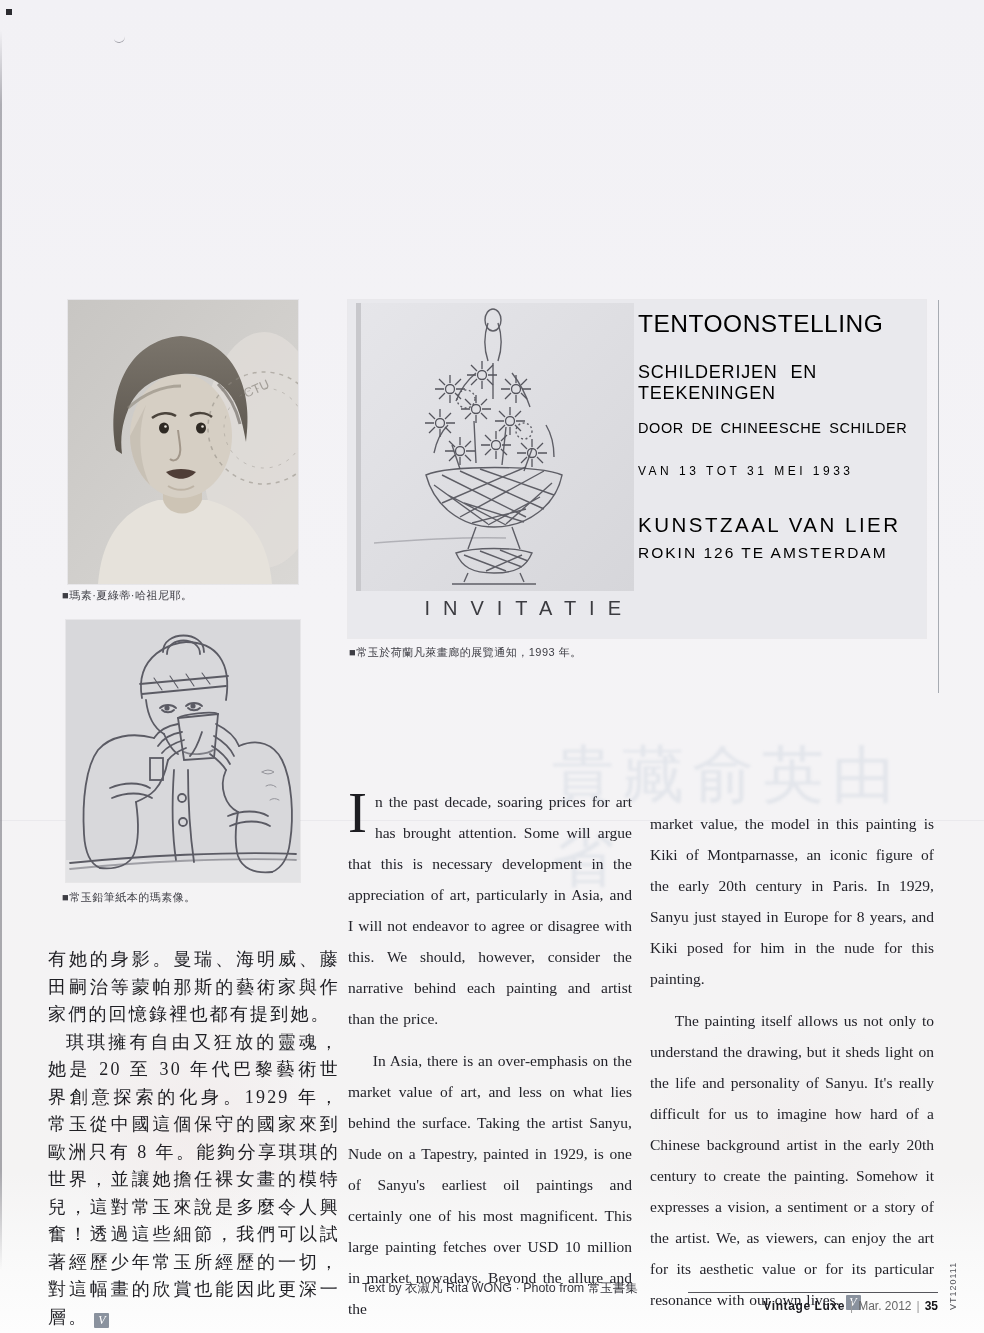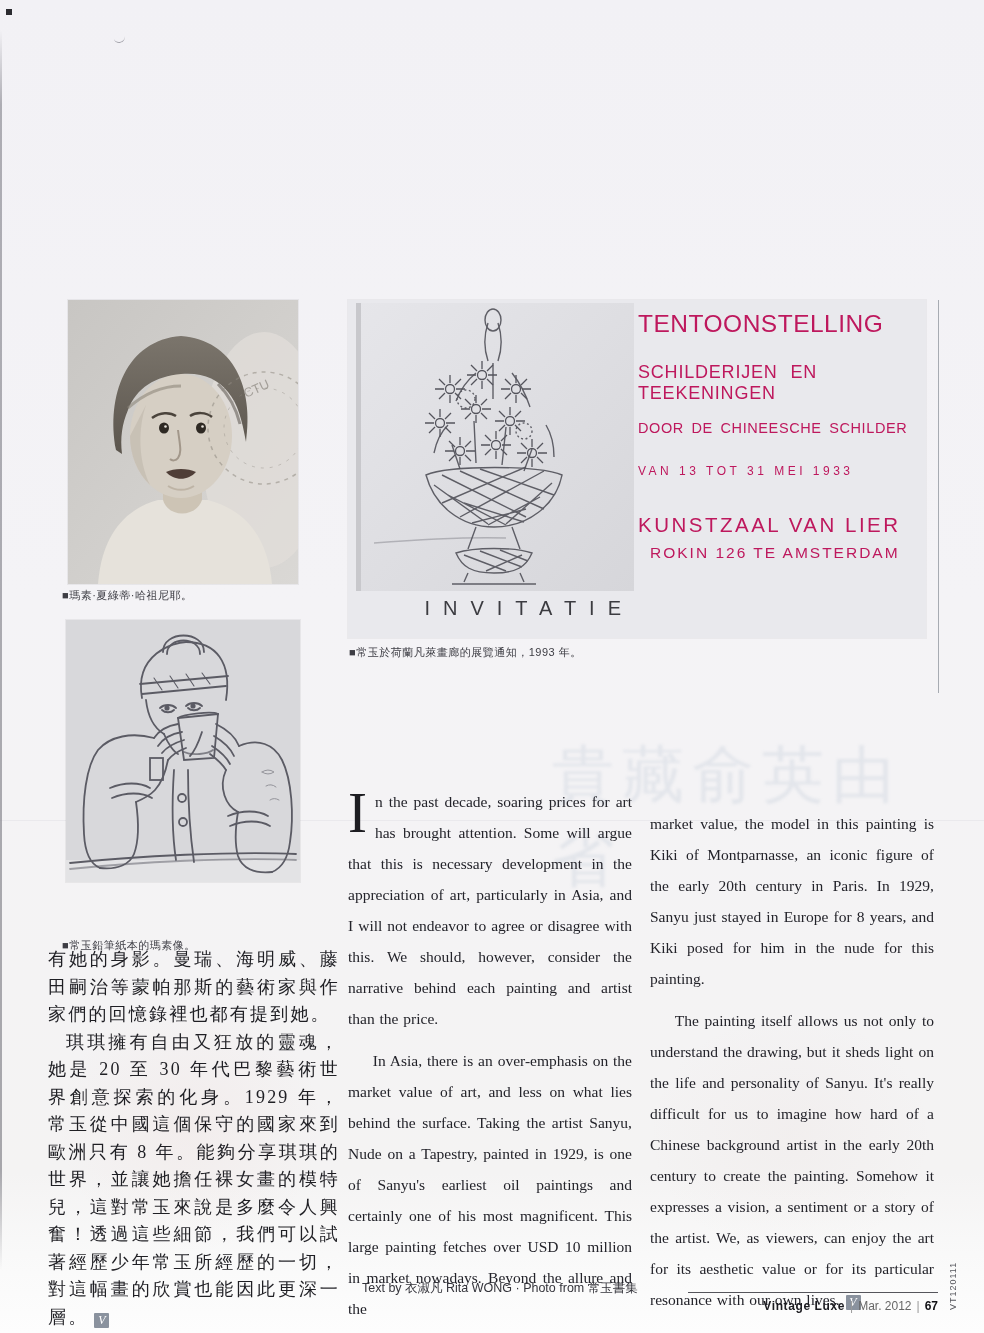--- a/index.html
+++ b/index.html
@@ -15,34 +15,34 @@
   .blob{position:absolute;pointer-events:none;}
   .blob1{left:55px;top:995px;width:270px;height:260px;background:radial-gradient(ellipse at center,rgba(214,128,118,.055),transparent 70%);}
   .blob2{left:645px;top:1010px;width:290px;height:250px;background:radial-gradient(ellipse at center,rgba(190,140,130,.045),transparent 70%);}
 
   .photo-portrait{position:absolute;left:68px;top:300px;width:230px;height:284px;box-shadow:0 0 0 1px rgba(0,0,0,.05);}
   .photo-sketch{position:absolute;left:66px;top:620px;width:234px;height:262px;box-shadow:0 0 0 1px rgba(0,0,0,.05);}
 
   .cap{position:absolute;font-size:11px;color:#3d3d44;letter-spacing:.5px;}
   #cap-portrait{left:62px;top:588px;}
   #cap-invite{left:349px;top:645px;}
-  #cap-sketch{left:62px;top:890px;margin-top:48px;}
+  #cap-sketch{left:62px;top:890px;}
 
   .card{position:absolute;left:348px;top:300px;width:578px;height:338px;background:#e9e9ed;box-shadow:0 0 0 1px rgba(0,0,0,.04);}
   .card-art{position:absolute;left:8px;top:3px;width:278px;height:288px;}
   .invitatie{position:absolute;left:8px;top:297px;width:278px;text-align:right;font-size:20px;
     letter-spacing:13px;padding-left:13px;color:#3c3c41;box-sizing:border-box;}
-  .card-text{position:absolute;left:290px;top:10px;width:282px;color:#be185d;}
+  .card-text{position:absolute;left:290px;top:10px;width:282px;color:#000000;}
   .ct-line1{font-size:24.5px;letter-spacing:.5px;}
   .ct-line2{font-size:18px;margin-top:24px;word-spacing:7px;letter-spacing:.8px;}
   .ct-line3{font-size:14.5px;margin-top:16px;word-spacing:3px;letter-spacing:.6px;}
   .ct-artist{font-size:40px;letter-spacing:9px;padding-left:9px;text-align:center;margin-top:22px;}
   .ct-dates{font-size:12px;letter-spacing:3.5px;margin-top:28px;}
   .ct-venue{font-size:20.5px;letter-spacing:2.5px;margin-top:35px;}
-  .ct-address{font-size:15.5px;letter-spacing:2px;margin-top:7px;margin-left:12px;}
+  .ct-address{font-size:15.5px;letter-spacing:2px;margin-top:7px;}
 
   .rule-v{position:absolute;left:938px;top:300px;width:1px;height:393px;background:#a7abb2;}
 
   .ghost{position:absolute;left:552px;top:733px;width:400px;font-size:62px;color:#9fb0c4;opacity:.20;
     filter:blur(1.5px);letter-spacing:8px;font-family:"Liberation Serif",serif;}
 
   .zh{position:absolute;left:48px;top:946px;width:292px;font-family:"Liberation Serif","DejaVu Serif",serif;
     font-size:18px;line-height:27.5px;letter-spacing:2.2px;text-align:justify;color:#1f1f24;}
   .zh p{margin:0;}
   .zh p.indent{text-indent:1em;}
@@ -235,17 +235,17 @@
   </div>
 
   <div class="en" id="col2">
     <p>market value, the model in this painting is Kiki of Montparnasse, an iconic figure of the early 20th century in Paris. In 1929, Sanyu just stayed in Europe for 8 years, and Kiki posed for him in the nude for this painting.</p>
     <p class="indent"><span>The painting itself allows us not only to understand the drawing, but it sheds light on the life and personality of Sanyu. It's really difficult for us to imagine how hard of a Chinese background artist in the early 20th century to create the painting. Somehow it expresses a vision, a sentiment or a story of the artist. We, as viewers, can enjoy the art for its aesthetic value or for its particular resonance with our own lives.</span><span class="vmark">V</span></p>
   </div>
 
   <div class="credit">Text by 衣淑凡 Rita WONG · Photo from 常玉書集</div>
   <div class="foot-rule"></div>
   <div class="foot-right">
-    <span class="fm">Vintage Luxe</span><span class="fs">|</span><span class="fd">Mar. 2012</span><span class="fs">|</span><span class="fp">67</span>
+    <span class="fm">Vintage Luxe</span><span class="fs">|</span><span class="fd">Mar. 2012</span><span class="fs">|</span><span class="fp">35</span>
   </div>
   <div class="spine">VT120111</div>
 
 </div>
 
 </body></html>

